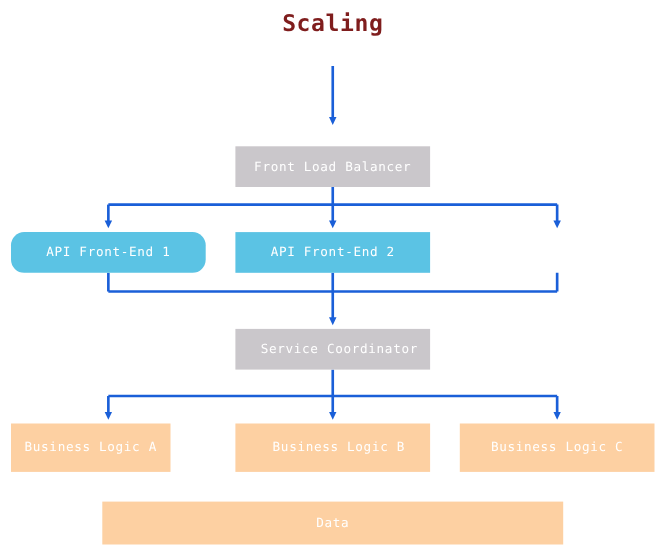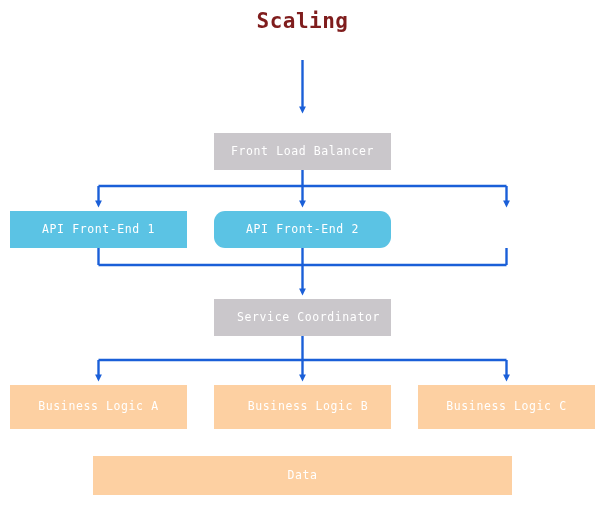--- a/index.html
+++ b/index.html
@@ -56,25 +56,25 @@
     font-family: "DejaVu Sans Mono", "Liberation Mono", monospace;
     font-size: 21px;
     font-weight: bold;
     color: #7f1d1d;
     letter-spacing: 0.5px;
     user-select: none;
   }
 
   
   #node-front-load-balancer { left: 214px; top: 117px; width: 177px; height: 37px; margin-top: 16px; }
-  #node-api-front-end-1     { left: 10px;  top: 211px; width: 177px; height: 37px; }
-  #node-api-front-end-2     { left: 214px; top: 211px; width: 177px; height: 37px; border-radius: 11px; }
+  #node-api-front-end-1     { left: 10px;  top: 211px; width: 177px; height: 37px; border-radius: 12px; }
+  #node-api-front-end-2     { left: 214px; top: 211px; width: 177px; height: 37px; }
   #node-api-front-end-3     { left: 418px; top: 211px; width: 177px; height: 37px; }
   #node-service-coordinator { left: 214px; top: 299px; width: 177px; height: 37px; padding-left: 12px; }
-  #node-business-logic-a    { left: 10px;  top: 385px; width: 177px; height: 44px; }
+  #node-business-logic-a    { left: 10px;  top: 385px; width: 145px; height: 44px; }
   #node-business-logic-b    { left: 214px; top: 385px; width: 177px; height: 44px; padding-left: 11px; }
   #node-business-logic-c    { left: 418px; top: 385px; width: 177px; height: 44px; }
   #node-data                { left: 93px;  top: 456px; width: 419px; height: 39px; }
 </style>
 </head>
 <body>
 
 <div id="diagram-root">
 
   <div id="diagram-title">Scaling</div>

